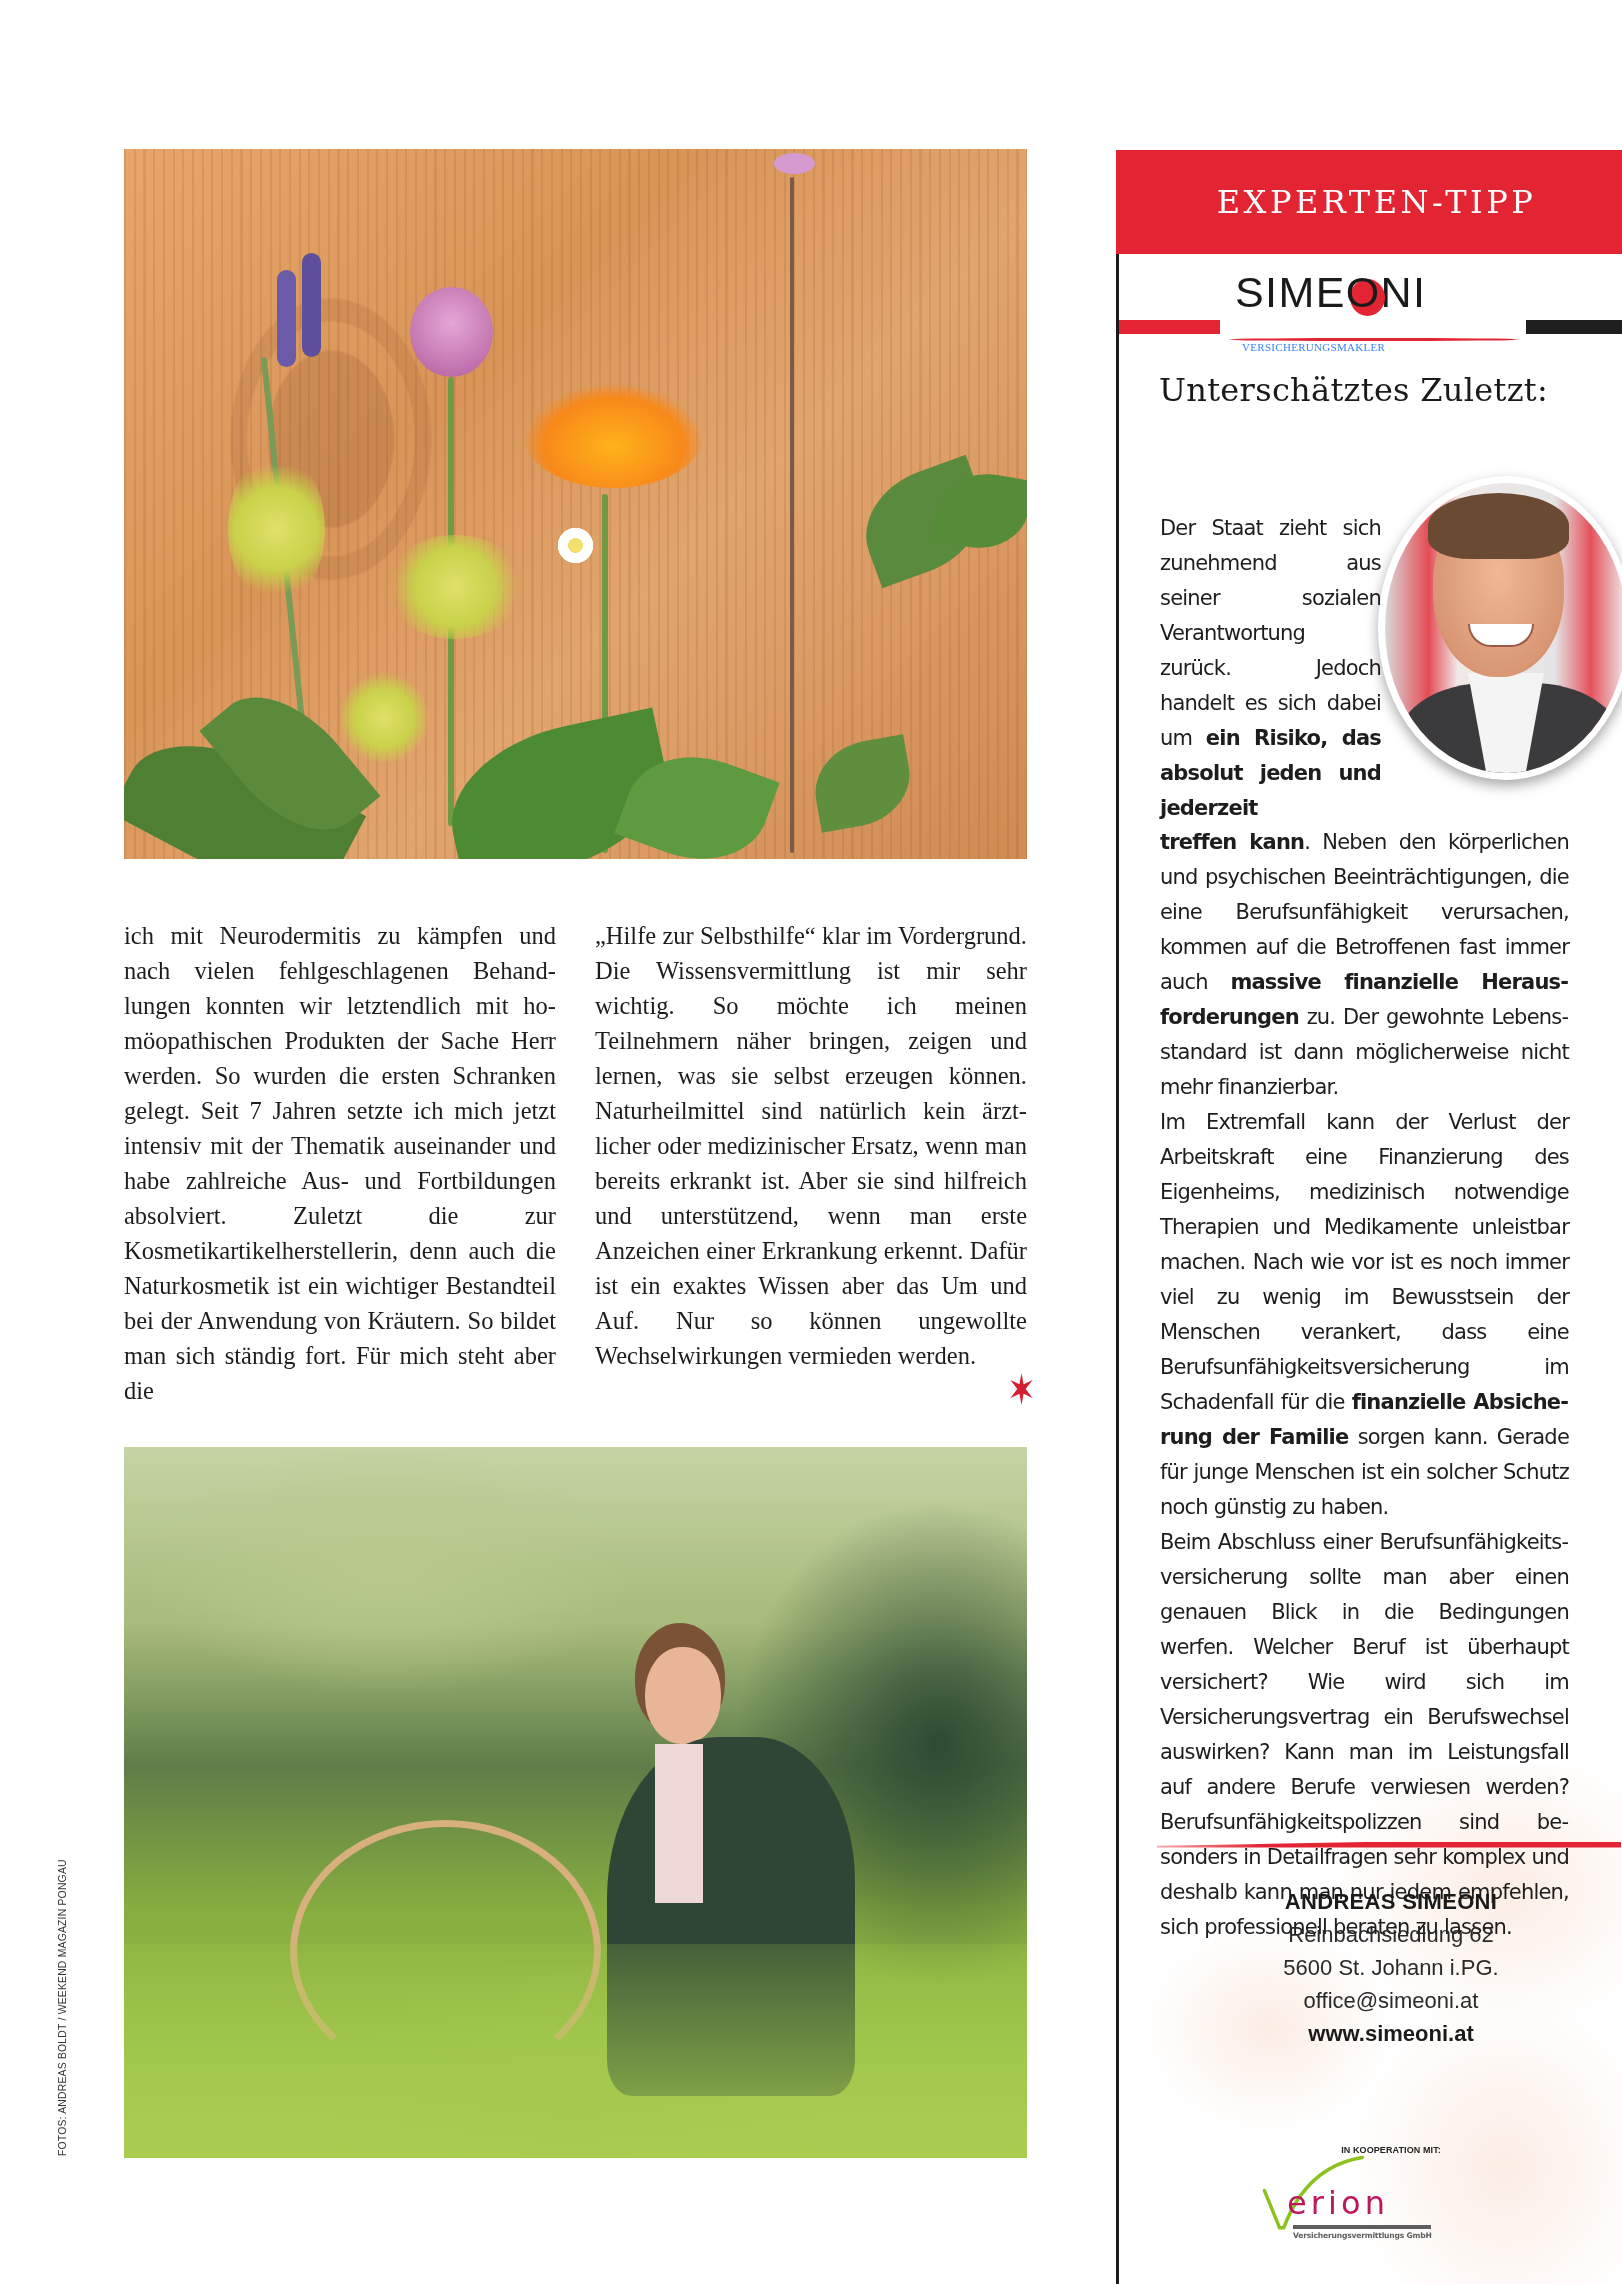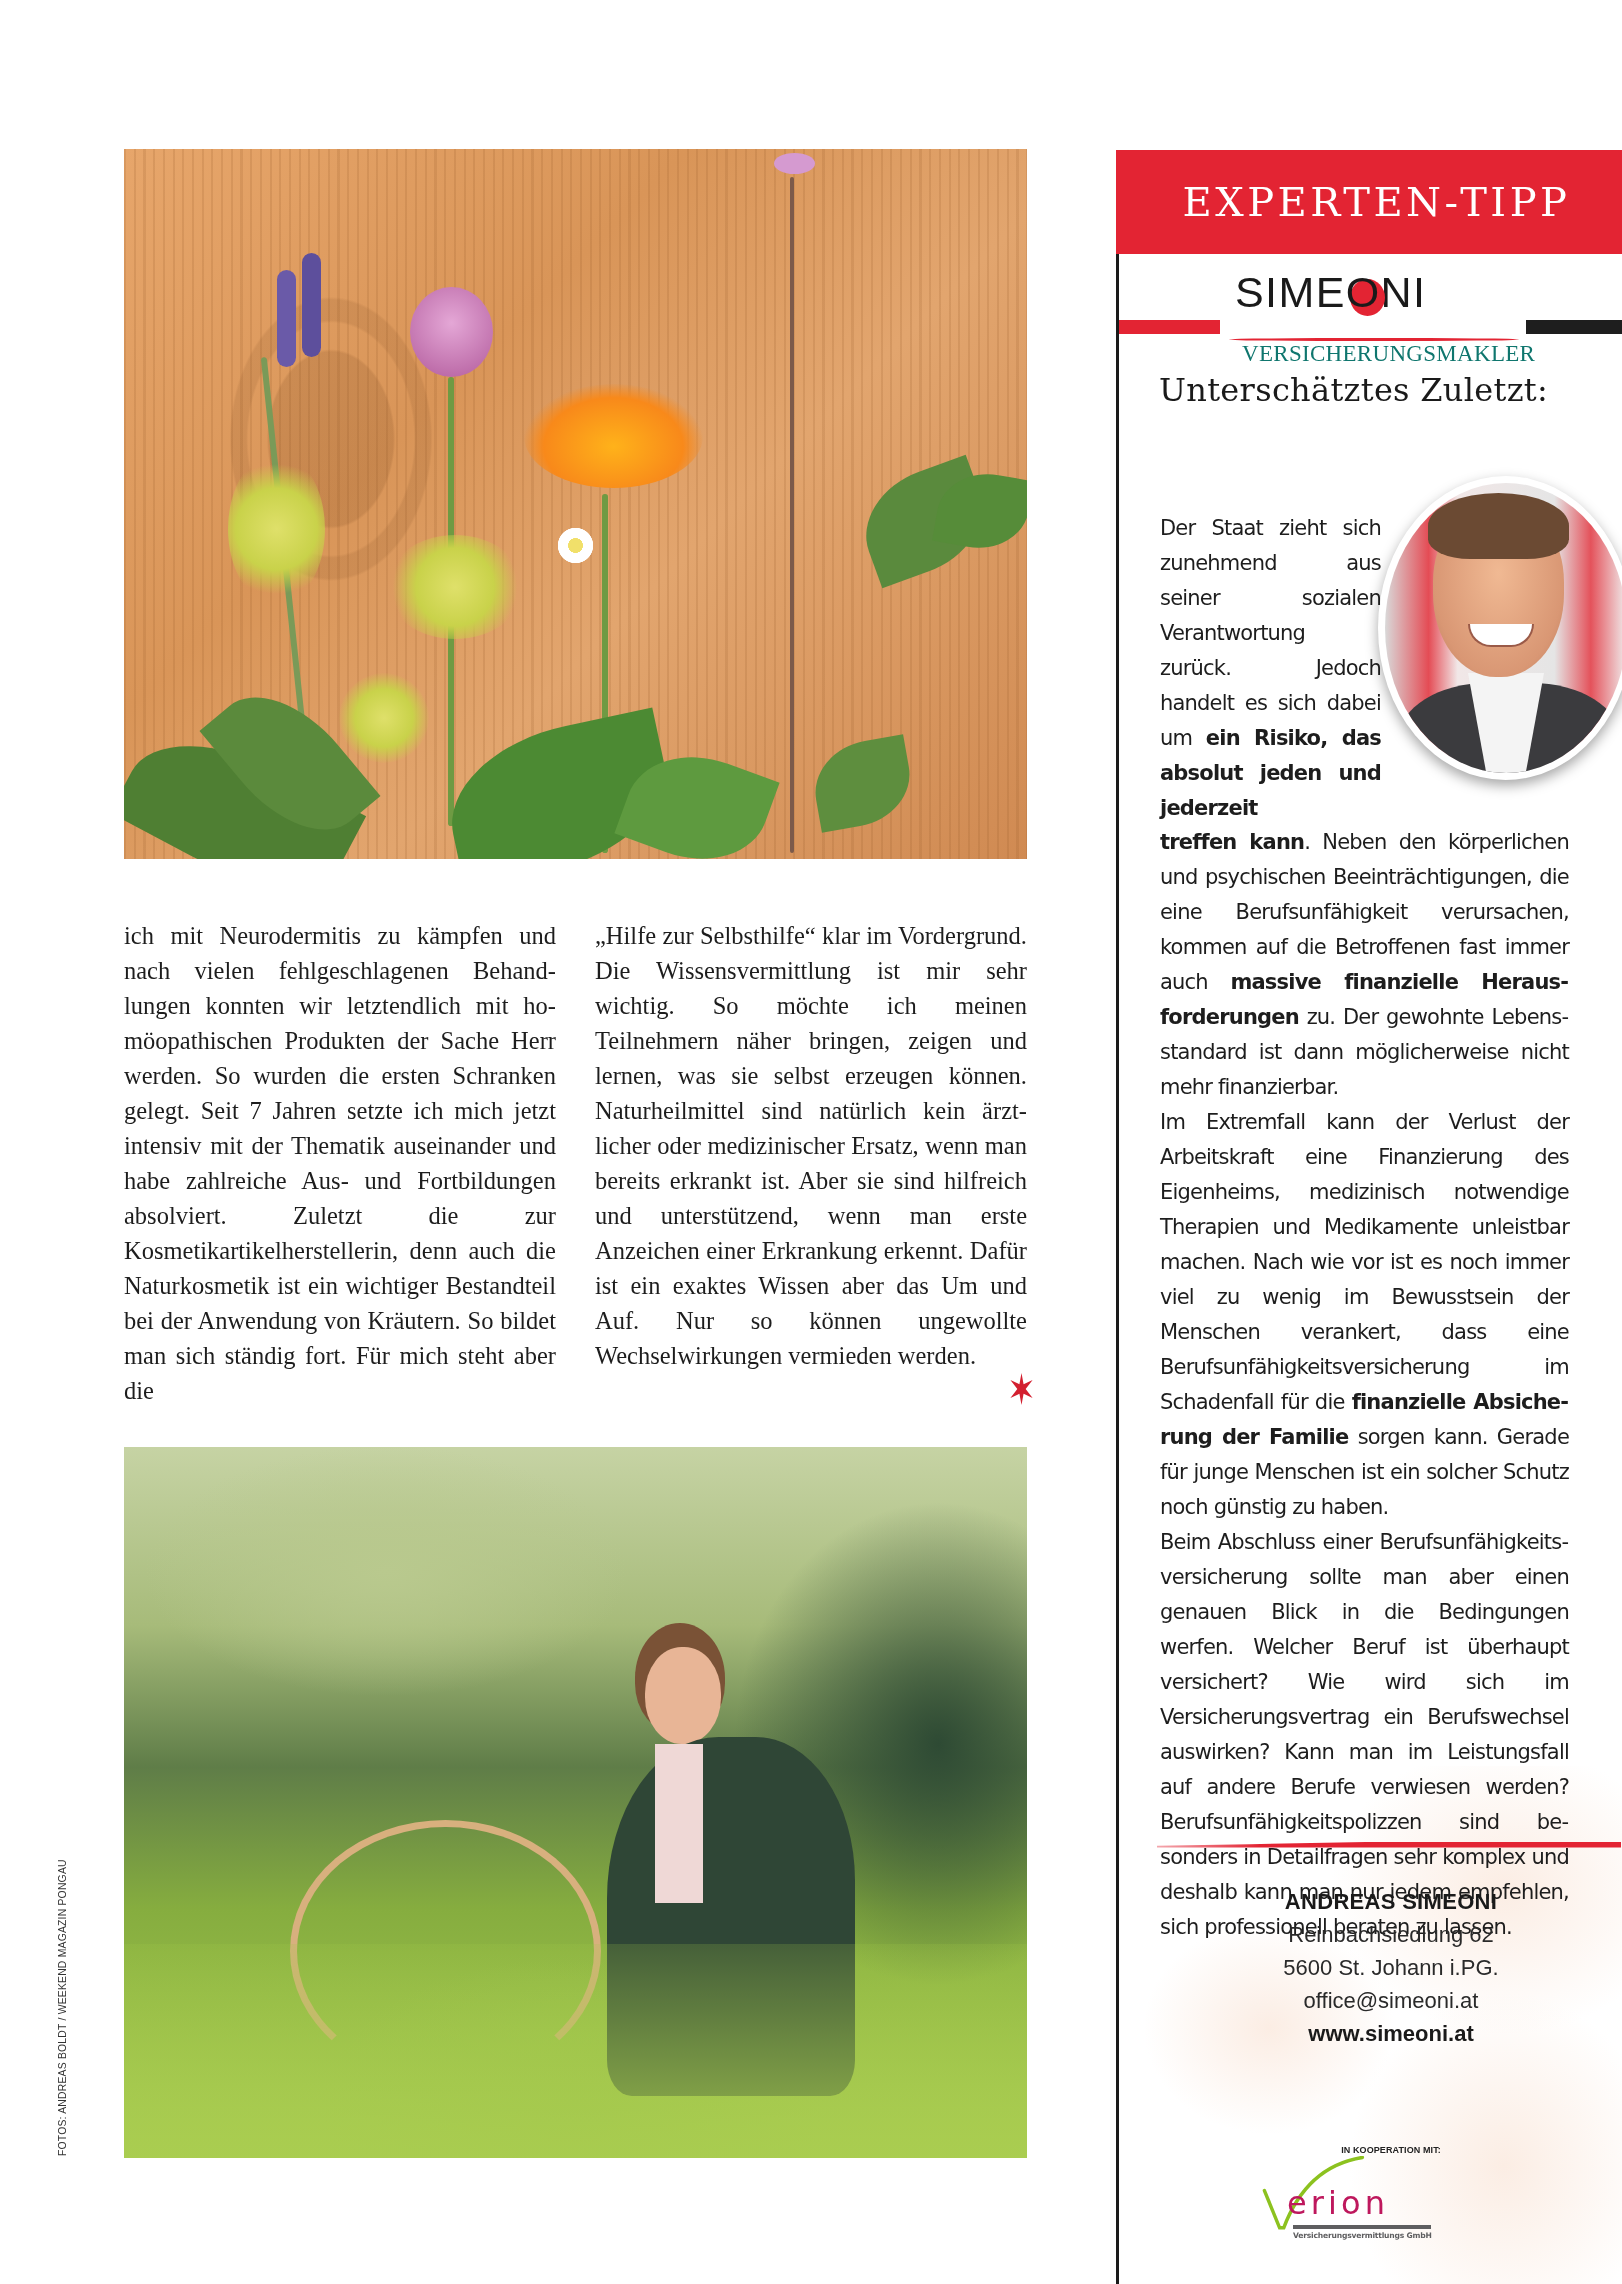--- a/index.html
+++ b/index.html
@@ -31,30 +31,30 @@
   .col-1 { left:124px; }
   .col-2 { left:595px; }
   .col p { margin:0; }
   .end-star { position:absolute; left:1009px; top:1373px; width:25px; height:32px; }
 
   .credit { position:absolute; left:57px; top:2156px; transform-origin:0 0; transform:rotate(-90deg); font-family:"Liberation Sans", sans-serif; font-size:10.4px; letter-spacing:0.2px; color:#333; white-space:nowrap; }
 
   
   .sidebar-border { position:absolute; left:1116px; top:150px; width:2.8px; height:2134px; background:#1a1a1a; }
   .expert-band { position:absolute; left:1116px; top:150px; width:507px; height:104px; background:#e32433; display:flex; align-items:center; justify-content:center; }
-  .expert-band span { font-family:"DejaVu Serif", serif; color:#ffffff; font-size:40px; letter-spacing:3.5px; padding-left:14px; }
+  .expert-band span { font-family:"DejaVu Serif", serif; color:#ffffff; font-size:32px; letter-spacing:3.5px; padding-left:14px; }
 
   .logo-area { position:absolute; left:1119px; top:262px; width:504px; height:104px; }
   .logo-bar-left { position:absolute; left:0; top:58px; width:101px; height:14px; background:#e32433; }
   .logo-bar-right { position:absolute; left:407px; top:58px; width:97px; height:14px; background:#1e1e1e; }
   .logo-word { position:absolute; left:116px; top:-4.1px; font-family:"Liberation Sans", sans-serif; font-size:43px; letter-spacing:1.4px; color:#1a1a1a; line-height:69px; font-weight:400; }
   .logo-o { display:inline-block; position:relative; }
   .logo-o .disc { position:absolute; left:4.1px; top:21px; width:35px; height:37px; border-radius:50%; background:#e32433; }
   .logo-swoosh { position:absolute; left:110px; top:76px; width:290px; height:2.8px; background:#e32433; border-radius:50%; }
-  .logo-sub { position:absolute; left:123px; top:79px; font-family:"Liberation Serif", serif; font-size:23px; letter-spacing:0.3px; color:#0f766e; }
+  .logo-sub { position:absolute; left:123px; top:79px; font-family:"Liberation Serif", serif; font-size:11px; letter-spacing:0.3px; color:#3b82f6; }
 
   .sb-title { position:absolute; left:1159px; top:367px; width:455px; font-family:"DejaVu Serif", serif; font-size:32px; line-height:46px; color:#1a1a1a; letter-spacing:0.3px; }
 
   .portrait { position:absolute; left:1378px; top:476px; width:255px; height:304px; border-radius:50%; background:#ffffff; box-shadow:0 5.5px 12.4px rgba(0,0,0,0.35); overflow:hidden; }
   .portrait-inner { position:absolute; left:7px; top:7px; width:242px; height:290px; border-radius:50%; overflow:hidden;
     background:
       linear-gradient(90deg, #d9d9d9 0%, #e44c55 18%, #f1e7e7 30%, #e5e5e5 70%, #e4525b 85%, #f0eeee 100%); }
   .face { position:absolute; left:48px; top:21px; width:131px; height:173px; border-radius:45% 45% 48% 48%; background:radial-gradient(ellipse at 50% 40%, #f0b993 0%, #d99774 70%, #b97a5c 100%); }
   .hair { position:absolute; left:43px; top:10.4px; width:141px; height:66px; border-radius:50% 50% 30% 30%; background:#6b4a33; }
   .suit { position:absolute; left:14px; top:200px; width:221px; height:138px; border-radius:40% 40% 0 0; background:#3b3b3e; }

